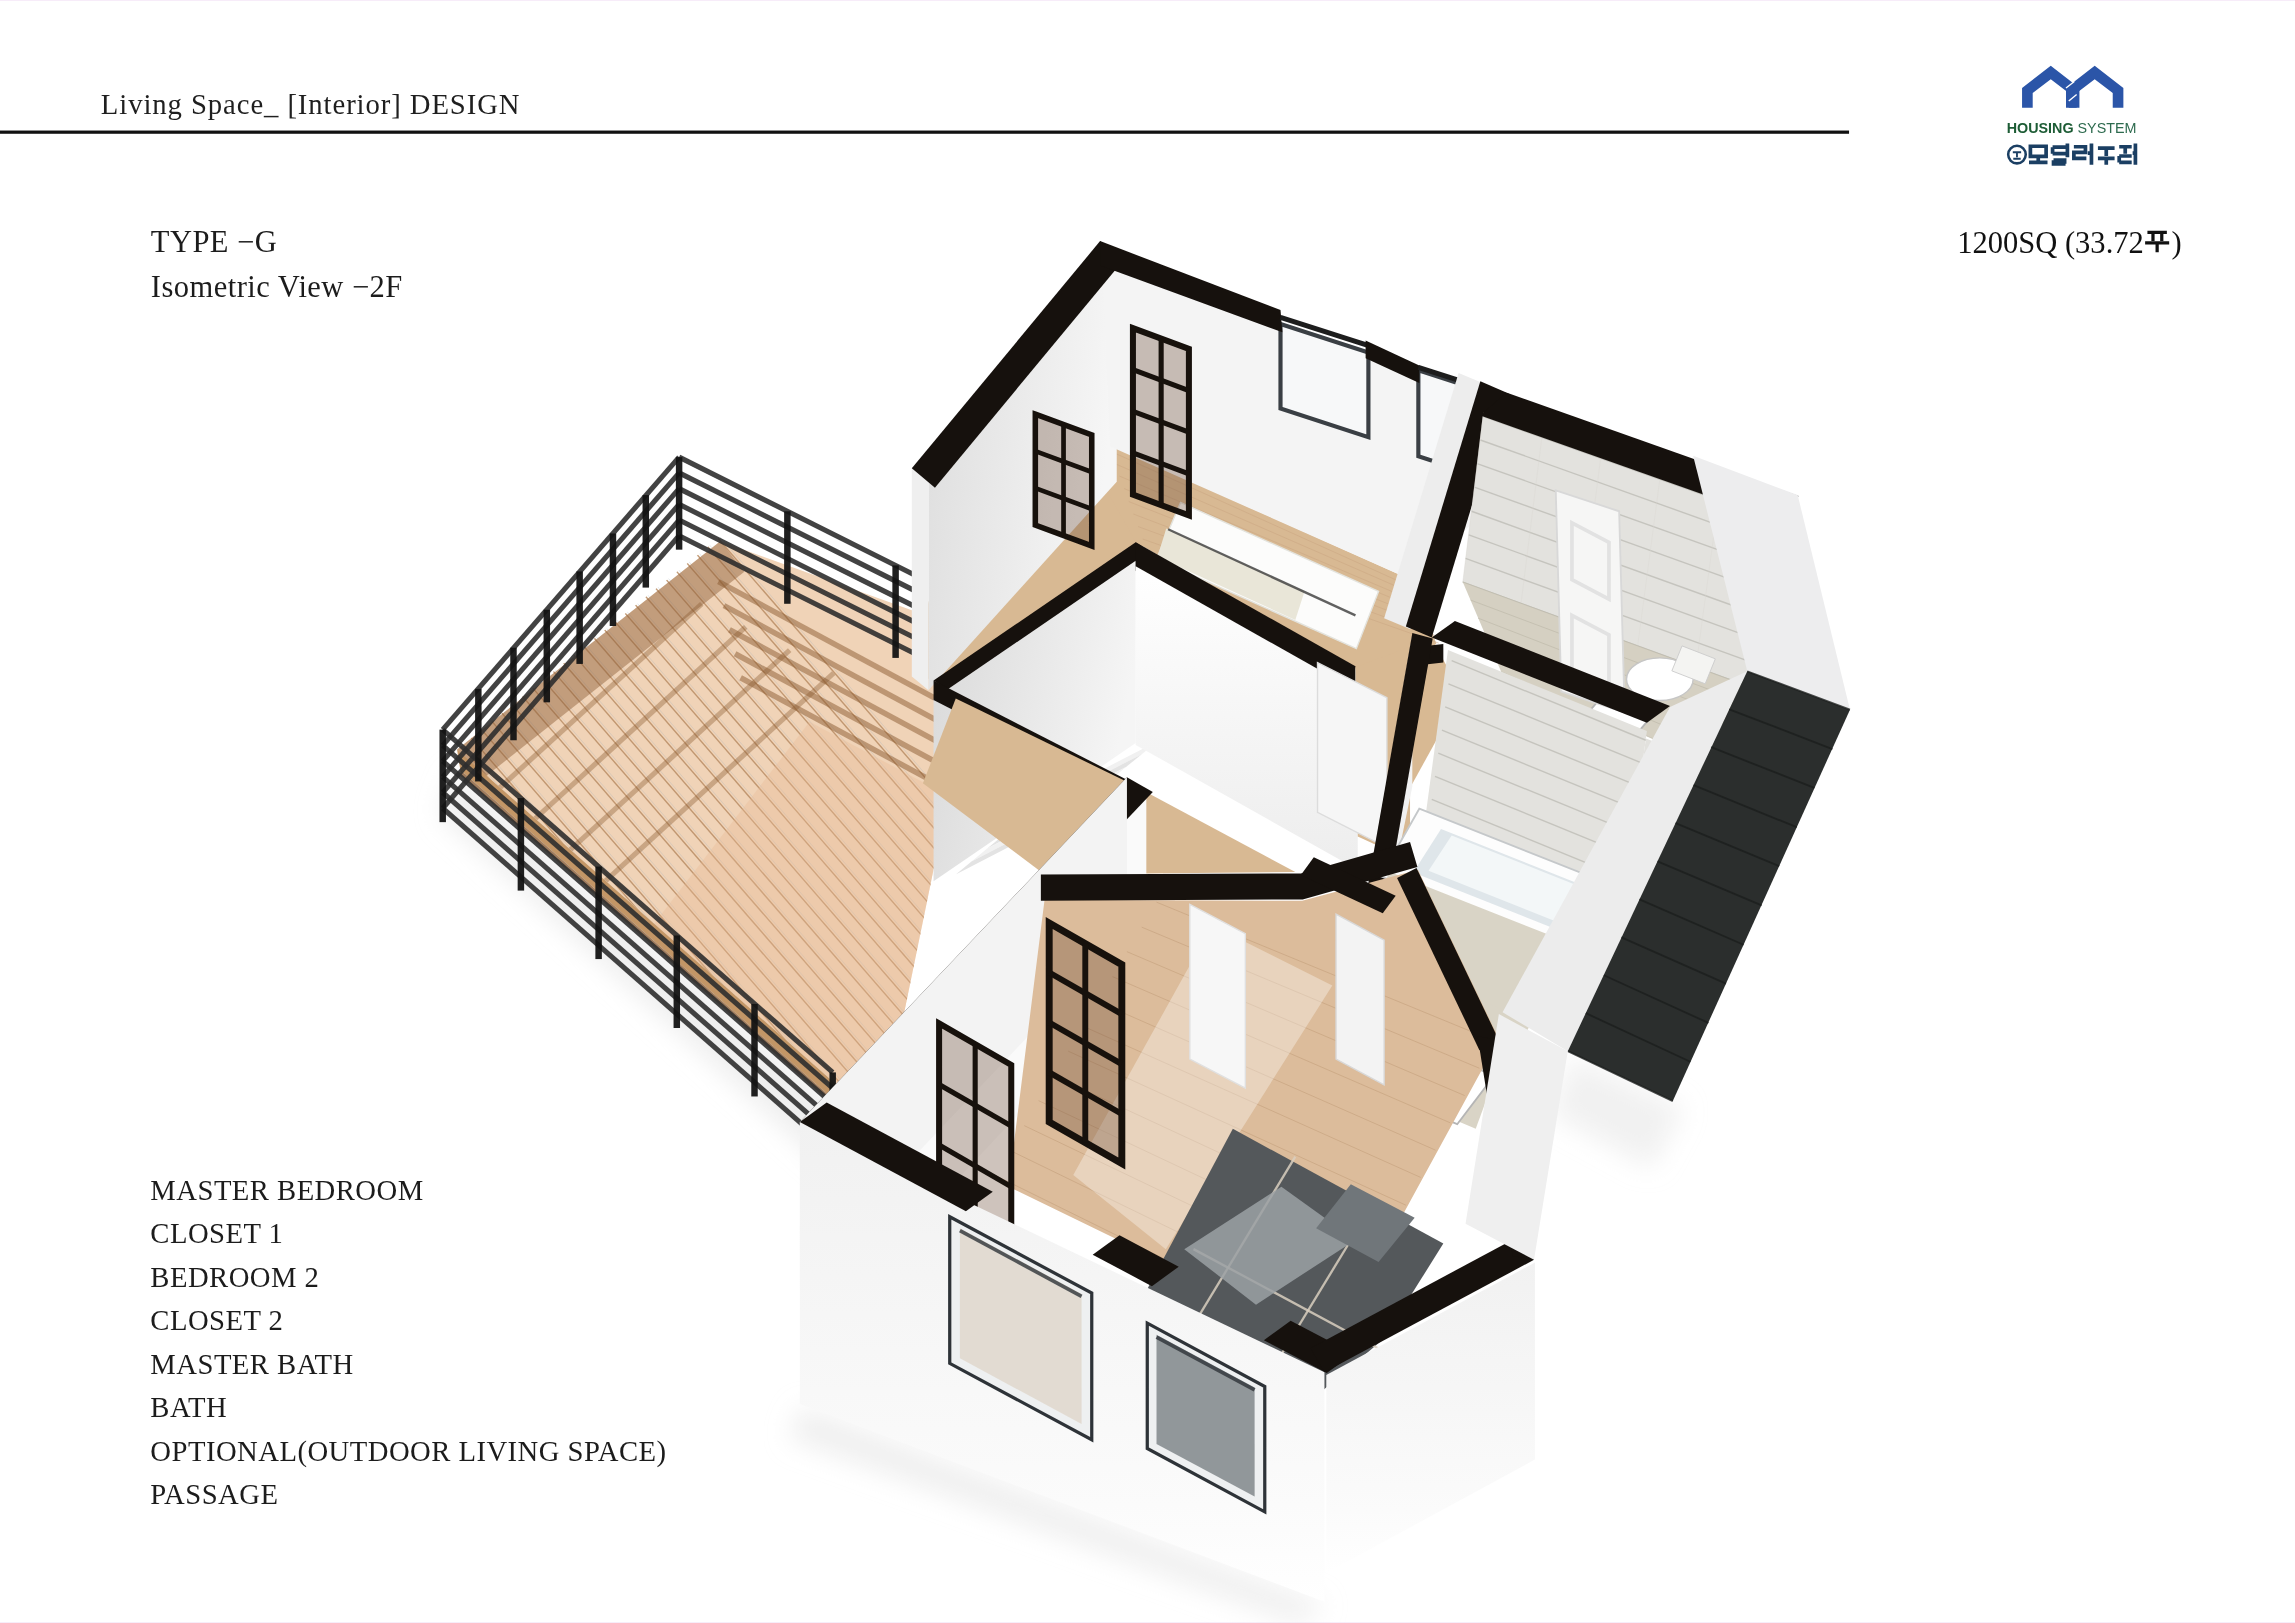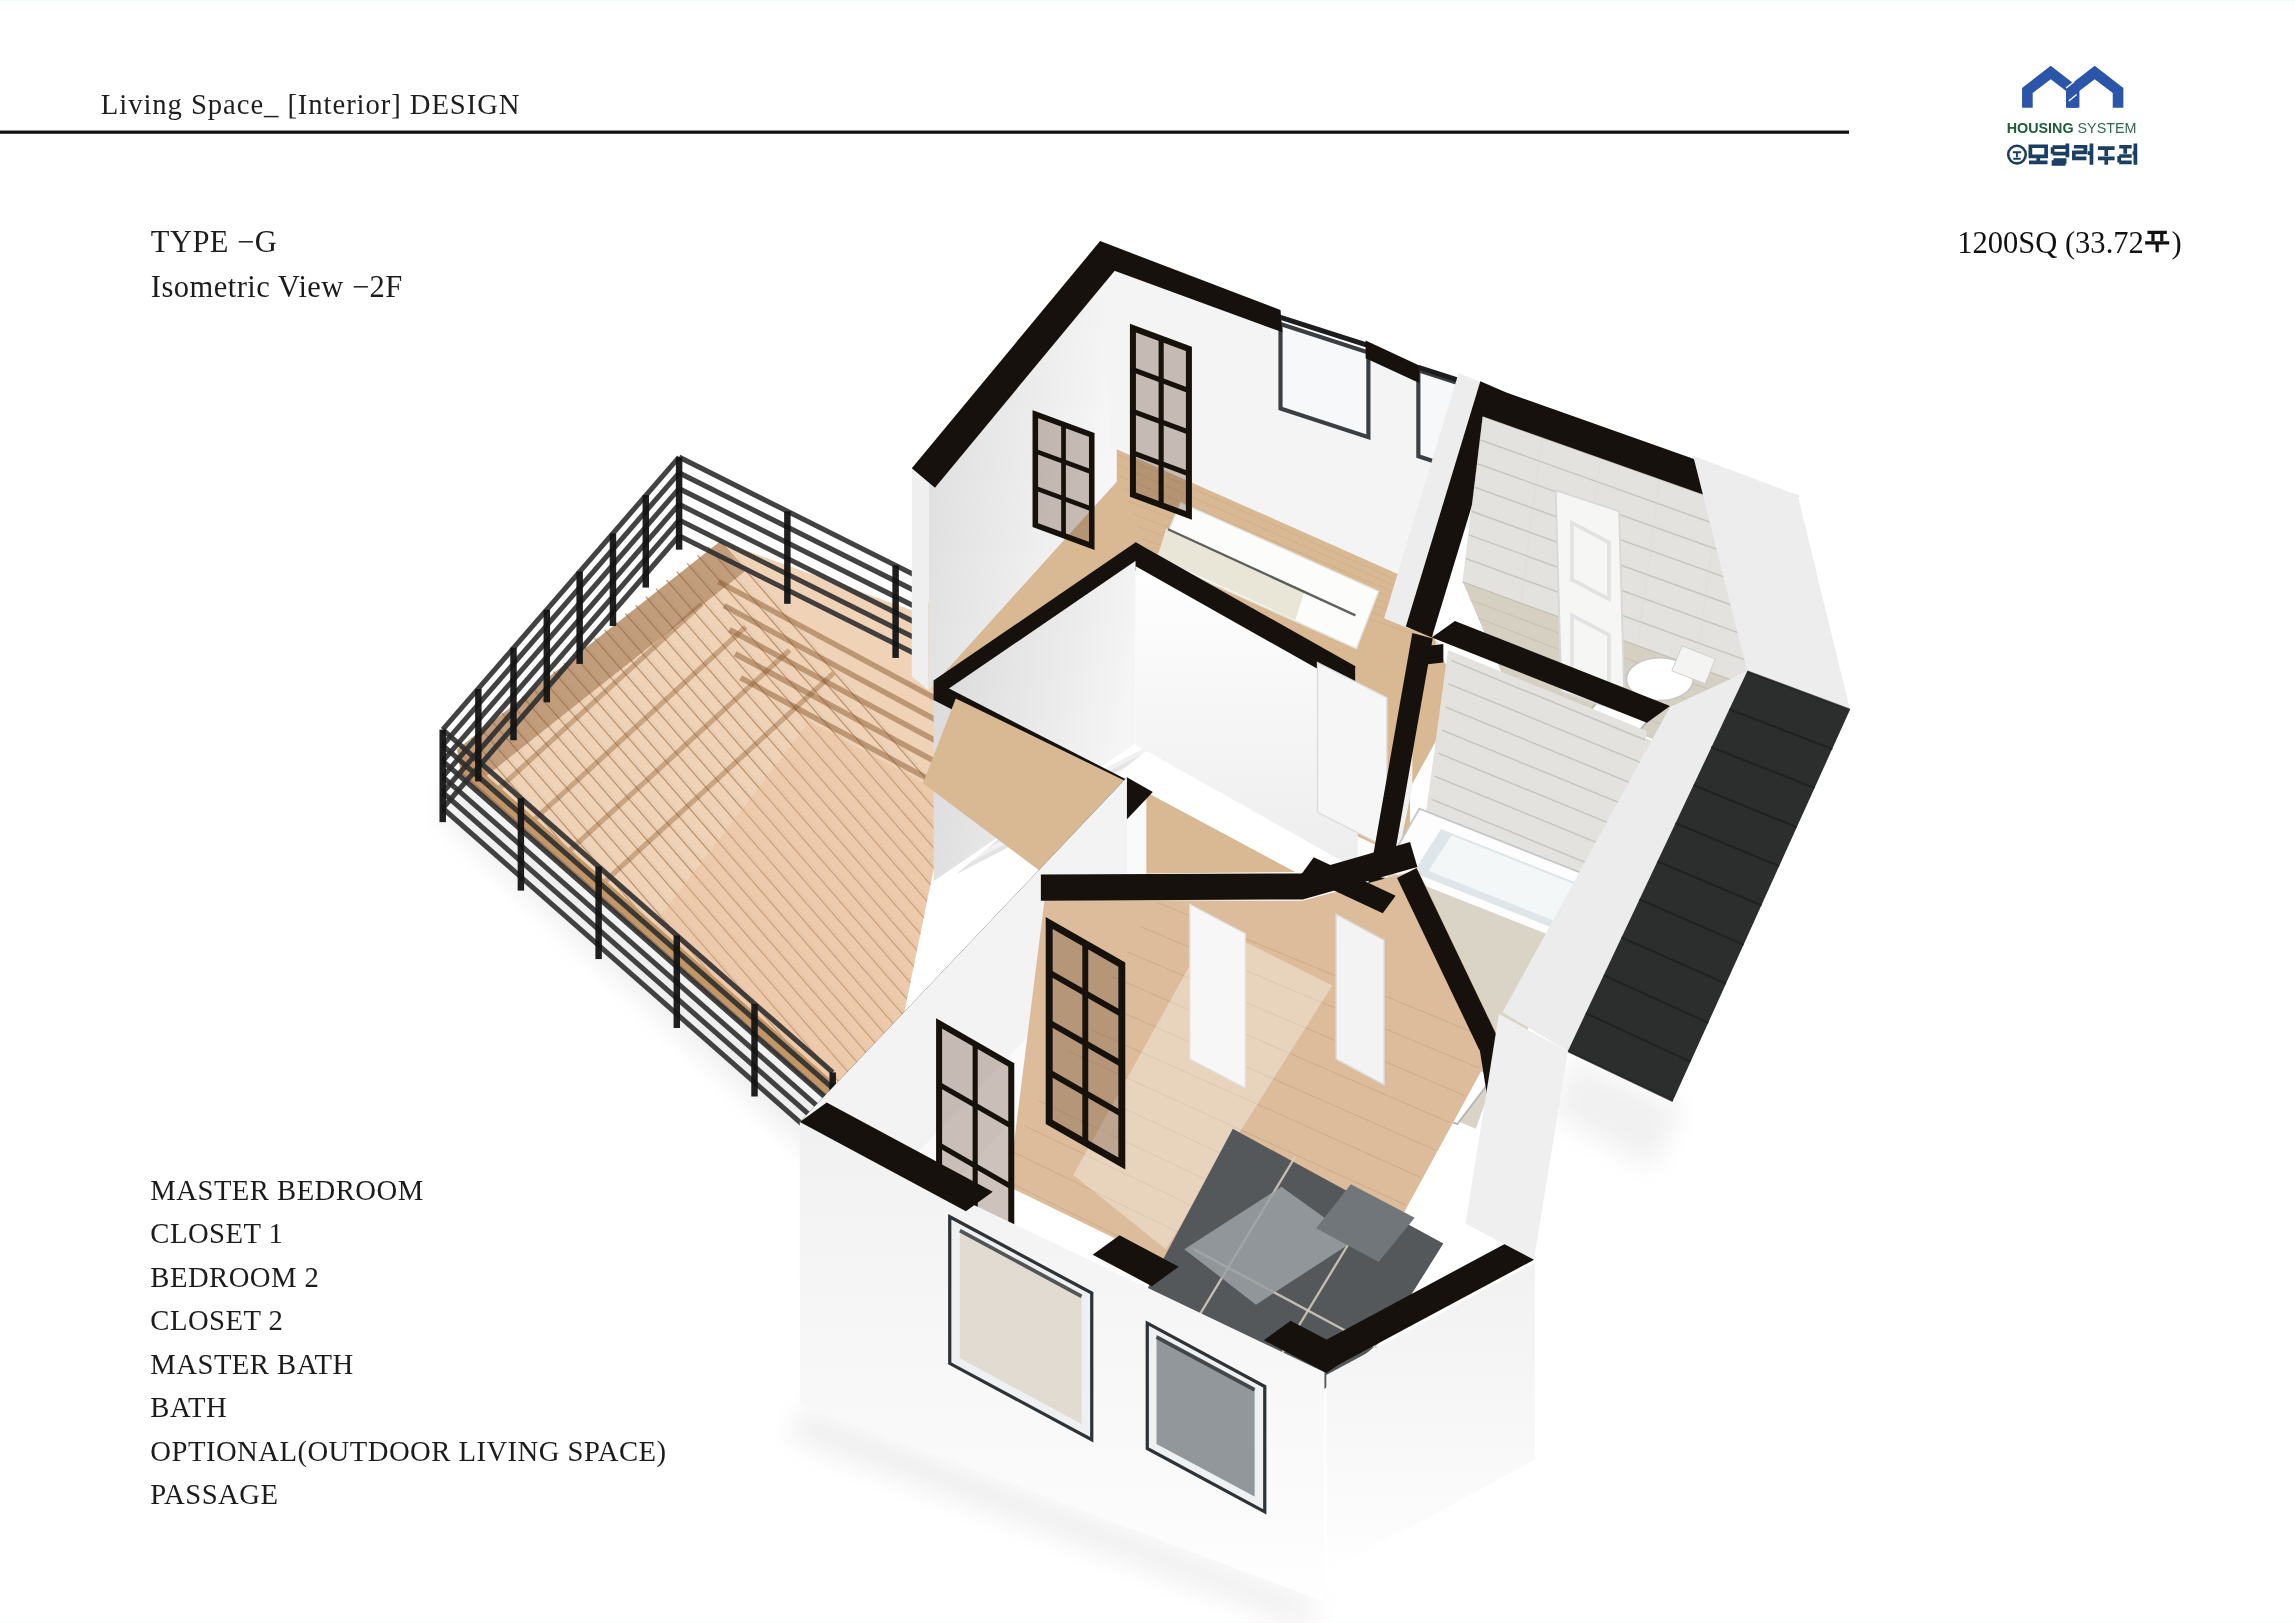--- a/index.html
+++ b/index.html
@@ -1,16 +1,16 @@
 <!DOCTYPE html>
 <html style="font-size:7.4px"><head>
 <meta charset="utf-8">
 <style>
 html,body{margin:0;padding:0;background:#ffffff;}
-#page{position:relative;width:2295px;height:1623px;background:#5eead4;overflow:hidden;}
+#page{position:relative;width:2295px;height:1623px;background:#a21caf;overflow:hidden;}
 svg{position:absolute;left:0;top:0;}
 </style>
 </head>
 <body>
 <div id="page">
 <svg width="2295" height="1623" viewBox="0 0 4961 3508">
 
 <rect x="0" y="0" width="4961" height="3508" fill="#ffffff"></rect>
 
 <text x="218" y="247" font-family="Liberation Serif, serif" font-size="62" fill="#1f1f1f" letter-spacing="2">Living Space_ [Interior] DESIGN</text>

